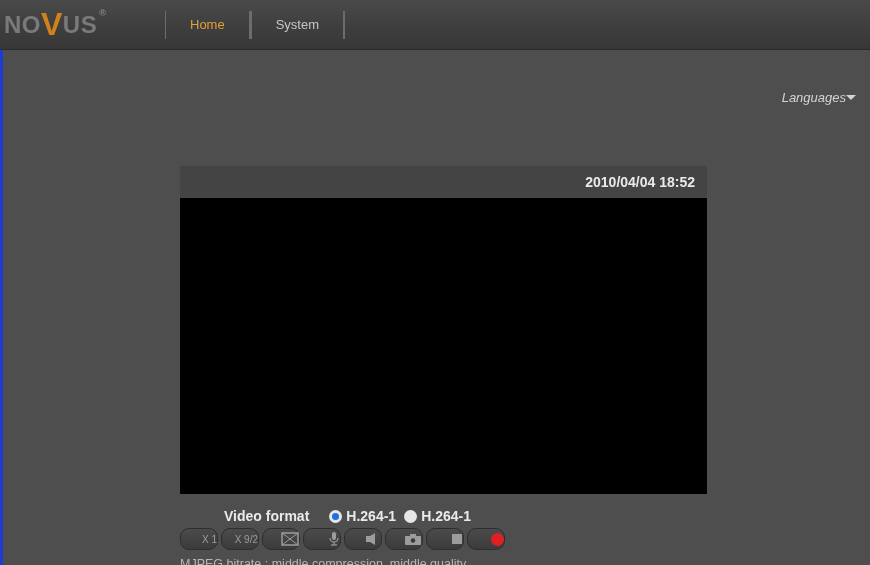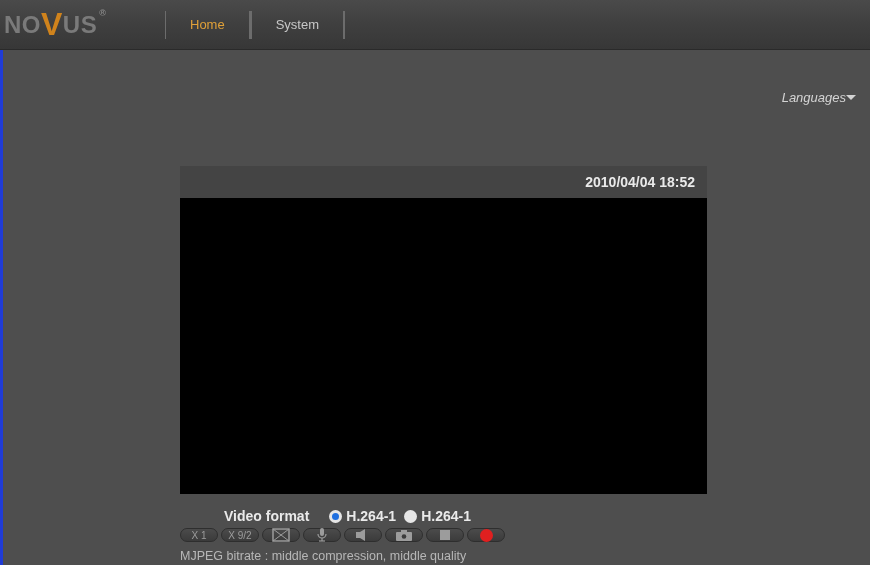--- a/index.html
+++ b/index.html
@@ -143,27 +143,27 @@
   }
   .radio.selected .circ .dot { display: block; }
   .radio-label { color: #eaeaea; font-weight: bold; font-size: 14px;}
   .toolbar {
     display: flex;
     gap: 3px;
     margin-bottom: 6px;
   }
   .tbtn {
     width: 38px;
-    height: 14px;
+    height: 22px;
     background: linear-gradient(to bottom,#4b4b4b,#3b3b3b);
     border: 1px solid #2e2e2e;
     border-radius: 9px;
     display: flex;
     align-items: center;
-    justify-content: center;
+    justify-content: flex-end;
     cursor: pointer;
     color: #9c9c9c;
     font-size: 10px;
   }
   .tbtn svg { display: block; }
   .tbtn .rec {
     width: 13px; height: 13px;
     border-radius: 50%;
     background: #e02020;
   }

